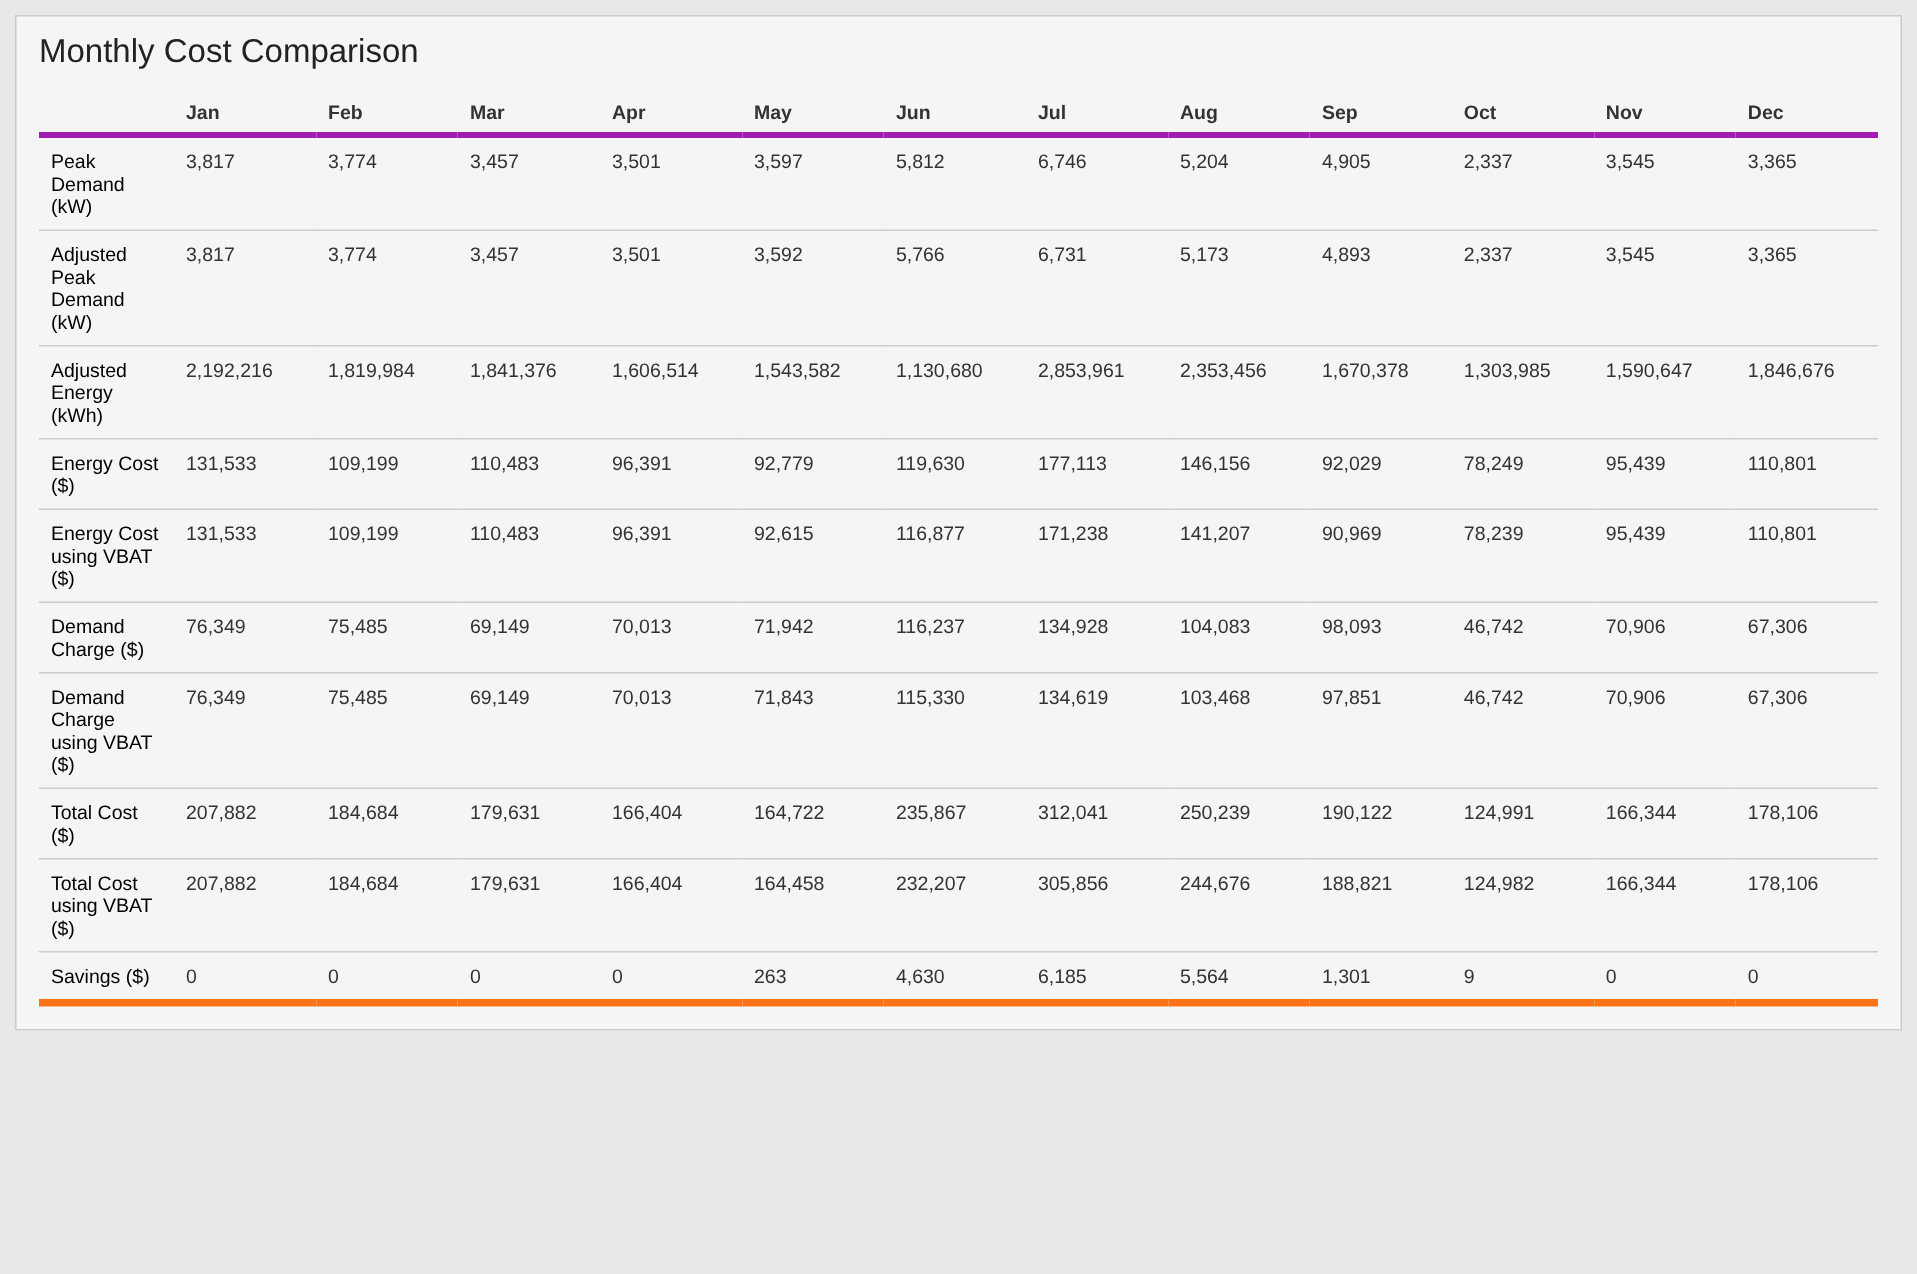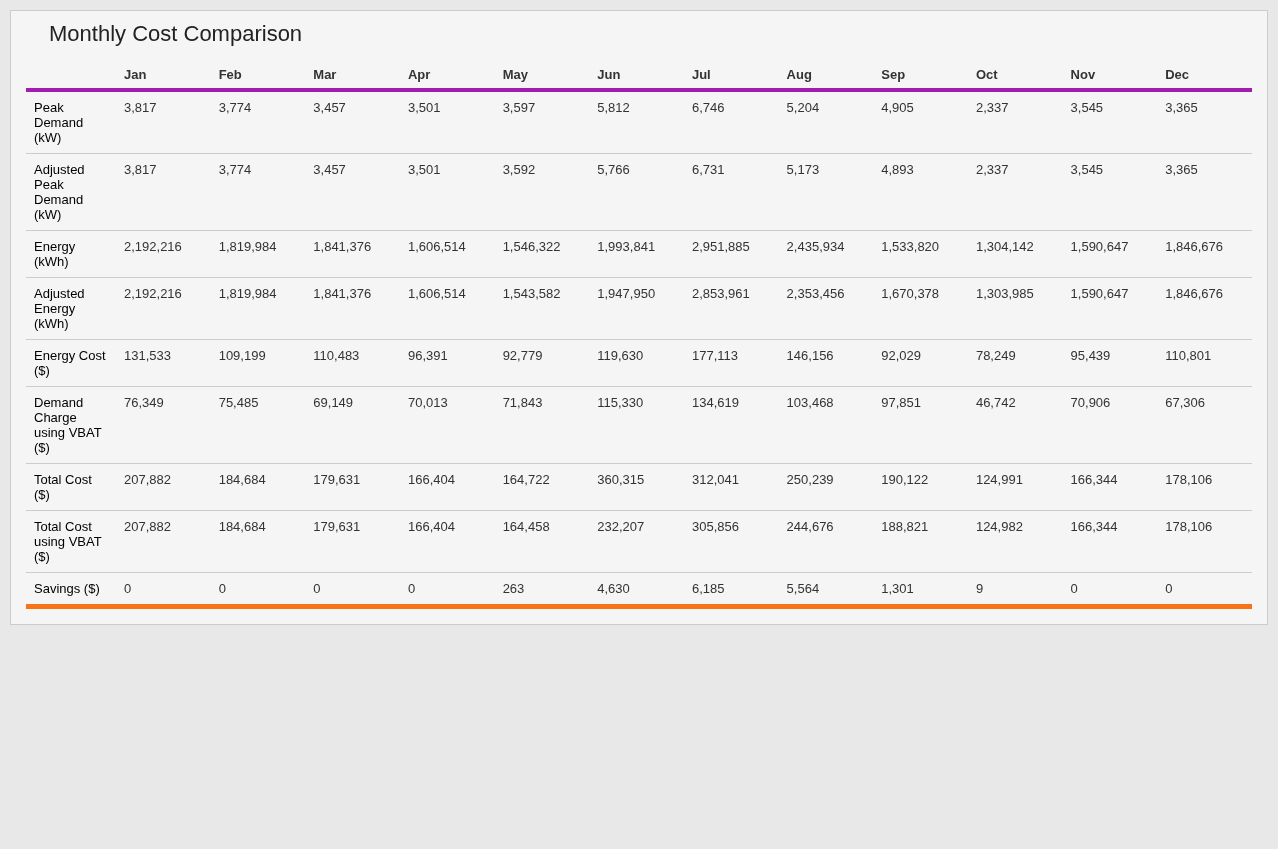--- a/index.html
+++ b/index.html
@@ -12,21 +12,20 @@
     .container {
       background: #f5f5f5;
       border: 1px solid #ccc;
       padding: 10px 15px 15px 15px;
     }
     h2 {
       font-size: 22px;
       font-weight: normal;
       margin-bottom: 14px;
       color: #222;
-      margin-left: 23px;
     }
     table {
       width: 100%;
       border-collapse: collapse;
       font-size: 13px;
     }
     thead th {
       text-align: left;
       padding: 6px 8px;
       font-weight: bold;
@@ -101,42 +100,27 @@
           <td>3,592</td>
           <td>5,766</td>
           <td>6,731</td>
           <td>5,173</td>
           <td>4,893</td>
           <td>2,337</td>
           <td>3,545</td>
           <td>3,365</td>
         </tr>
         <tr>
-          <td>Energy (kWh)</td>
-          <td>2,192,216</td>
-          <td>1,819,984</td>
-          <td>1,841,376</td>
-          <td>1,606,514</td>
-          <td>1,546,322</td>
-          <td>1,993,841</td>
-          <td>2,951,885</td>
-          <td>2,435,934</td>
-          <td>1,533,820</td>
-          <td>1,304,142</td>
-          <td>1,590,647</td>
-          <td>1,846,676</td>
-        </tr>
-        <tr>
           <td>Adjusted Energy (kWh)</td>
           <td>2,192,216</td>
           <td>1,819,984</td>
           <td>1,841,376</td>
           <td>1,606,514</td>
           <td>1,543,582</td>
-          <td>1,947,950</td>
+          <td>1,130,680</td>
           <td>2,853,961</td>
           <td>2,353,456</td>
           <td>1,670,378</td>
           <td>1,303,985</td>
           <td>1,590,647</td>
           <td>1,846,676</td>
         </tr>
         <tr>
           <td>Energy Cost ($)</td>
           <td>131,533</td>
@@ -146,20 +130,50 @@
           <td>92,779</td>
           <td>119,630</td>
           <td>177,113</td>
           <td>146,156</td>
           <td>92,029</td>
           <td>78,249</td>
           <td>95,439</td>
           <td>110,801</td>
         </tr>
         <tr>
+          <td>Energy Cost using VBAT ($)</td>
+          <td>131,533</td>
+          <td>109,199</td>
+          <td>110,483</td>
+          <td>96,391</td>
+          <td>92,615</td>
+          <td>116,877</td>
+          <td>171,238</td>
+          <td>141,207</td>
+          <td>90,969</td>
+          <td>78,239</td>
+          <td>95,439</td>
+          <td>110,801</td>
+        </tr>
+        <tr>
+          <td>Demand Charge ($)</td>
+          <td>76,349</td>
+          <td>75,485</td>
+          <td>69,149</td>
+          <td>70,013</td>
+          <td>71,942</td>
+          <td>116,237</td>
+          <td>134,928</td>
+          <td>104,083</td>
+          <td>98,093</td>
+          <td>46,742</td>
+          <td>70,906</td>
+          <td>67,306</td>
+        </tr>
+        <tr>
           <td>Demand Charge using VBAT ($)</td>
           <td>76,349</td>
           <td>75,485</td>
           <td>69,149</td>
           <td>70,013</td>
           <td>71,843</td>
           <td>115,330</td>
           <td>134,619</td>
           <td>103,468</td>
           <td>97,851</td>
@@ -167,21 +181,21 @@
           <td>70,906</td>
           <td>67,306</td>
         </tr>
         <tr>
           <td>Total Cost ($)</td>
           <td>207,882</td>
           <td>184,684</td>
           <td>179,631</td>
           <td>166,404</td>
           <td>164,722</td>
-          <td>360,315</td>
+          <td>235,867</td>
           <td>312,041</td>
           <td>250,239</td>
           <td>190,122</td>
           <td>124,991</td>
           <td>166,344</td>
           <td>178,106</td>
         </tr>
         <tr>
           <td>Total Cost using VBAT ($)</td>
           <td>207,882</td>

